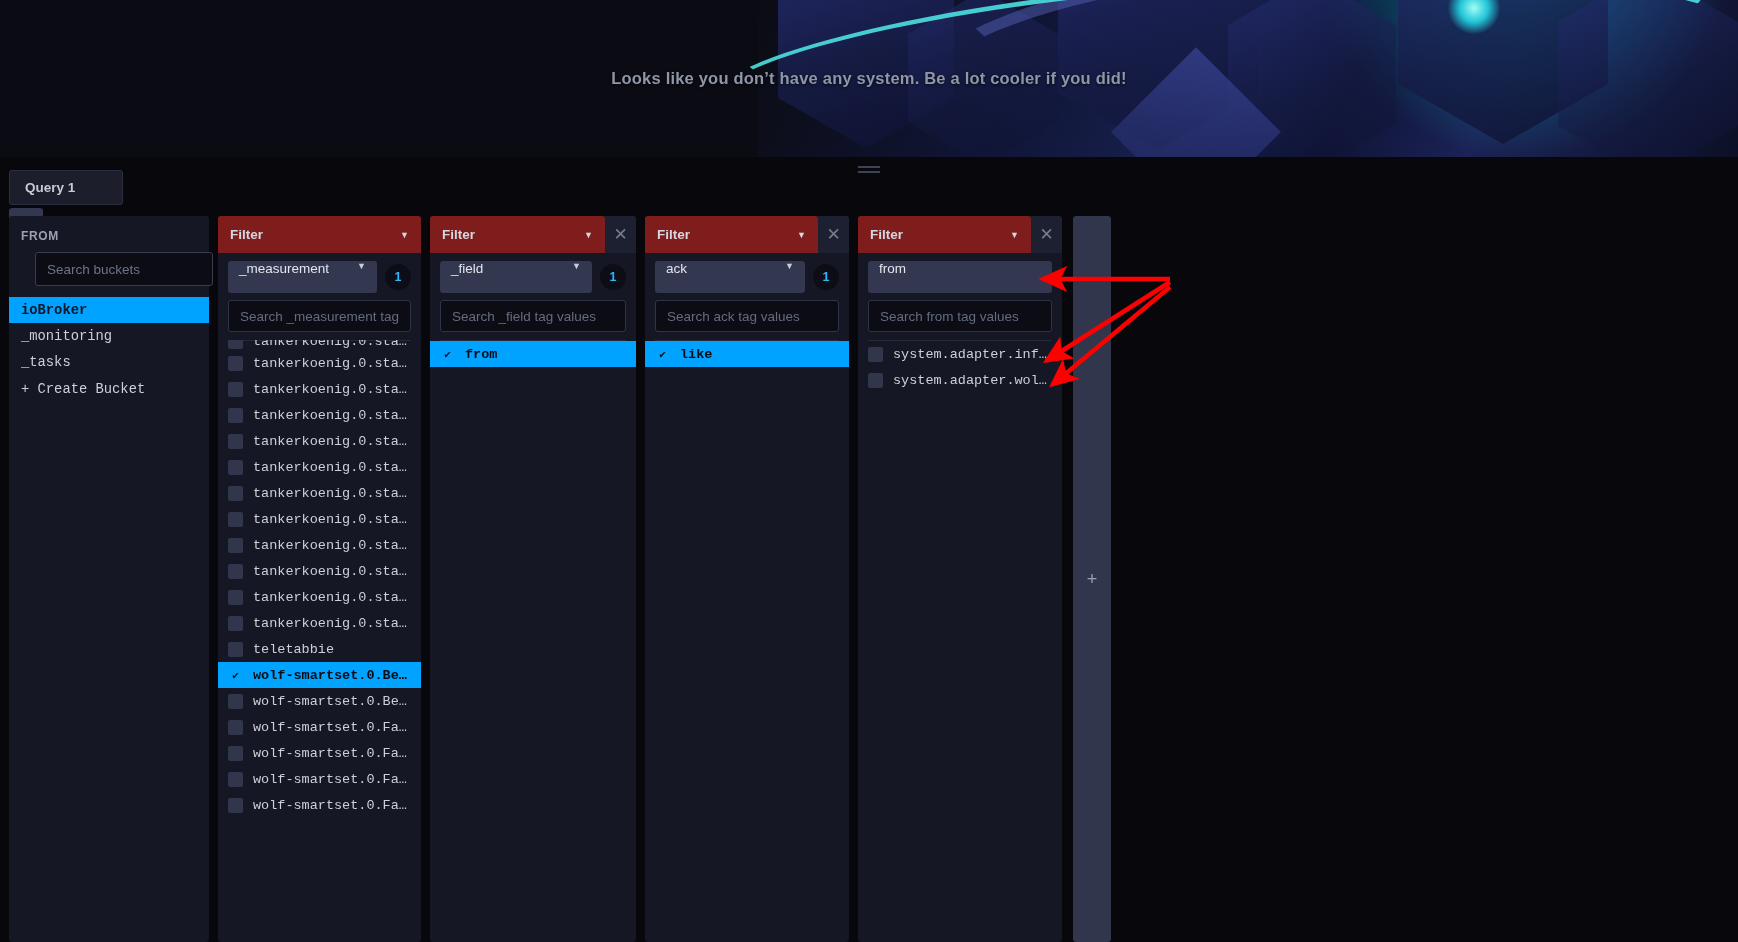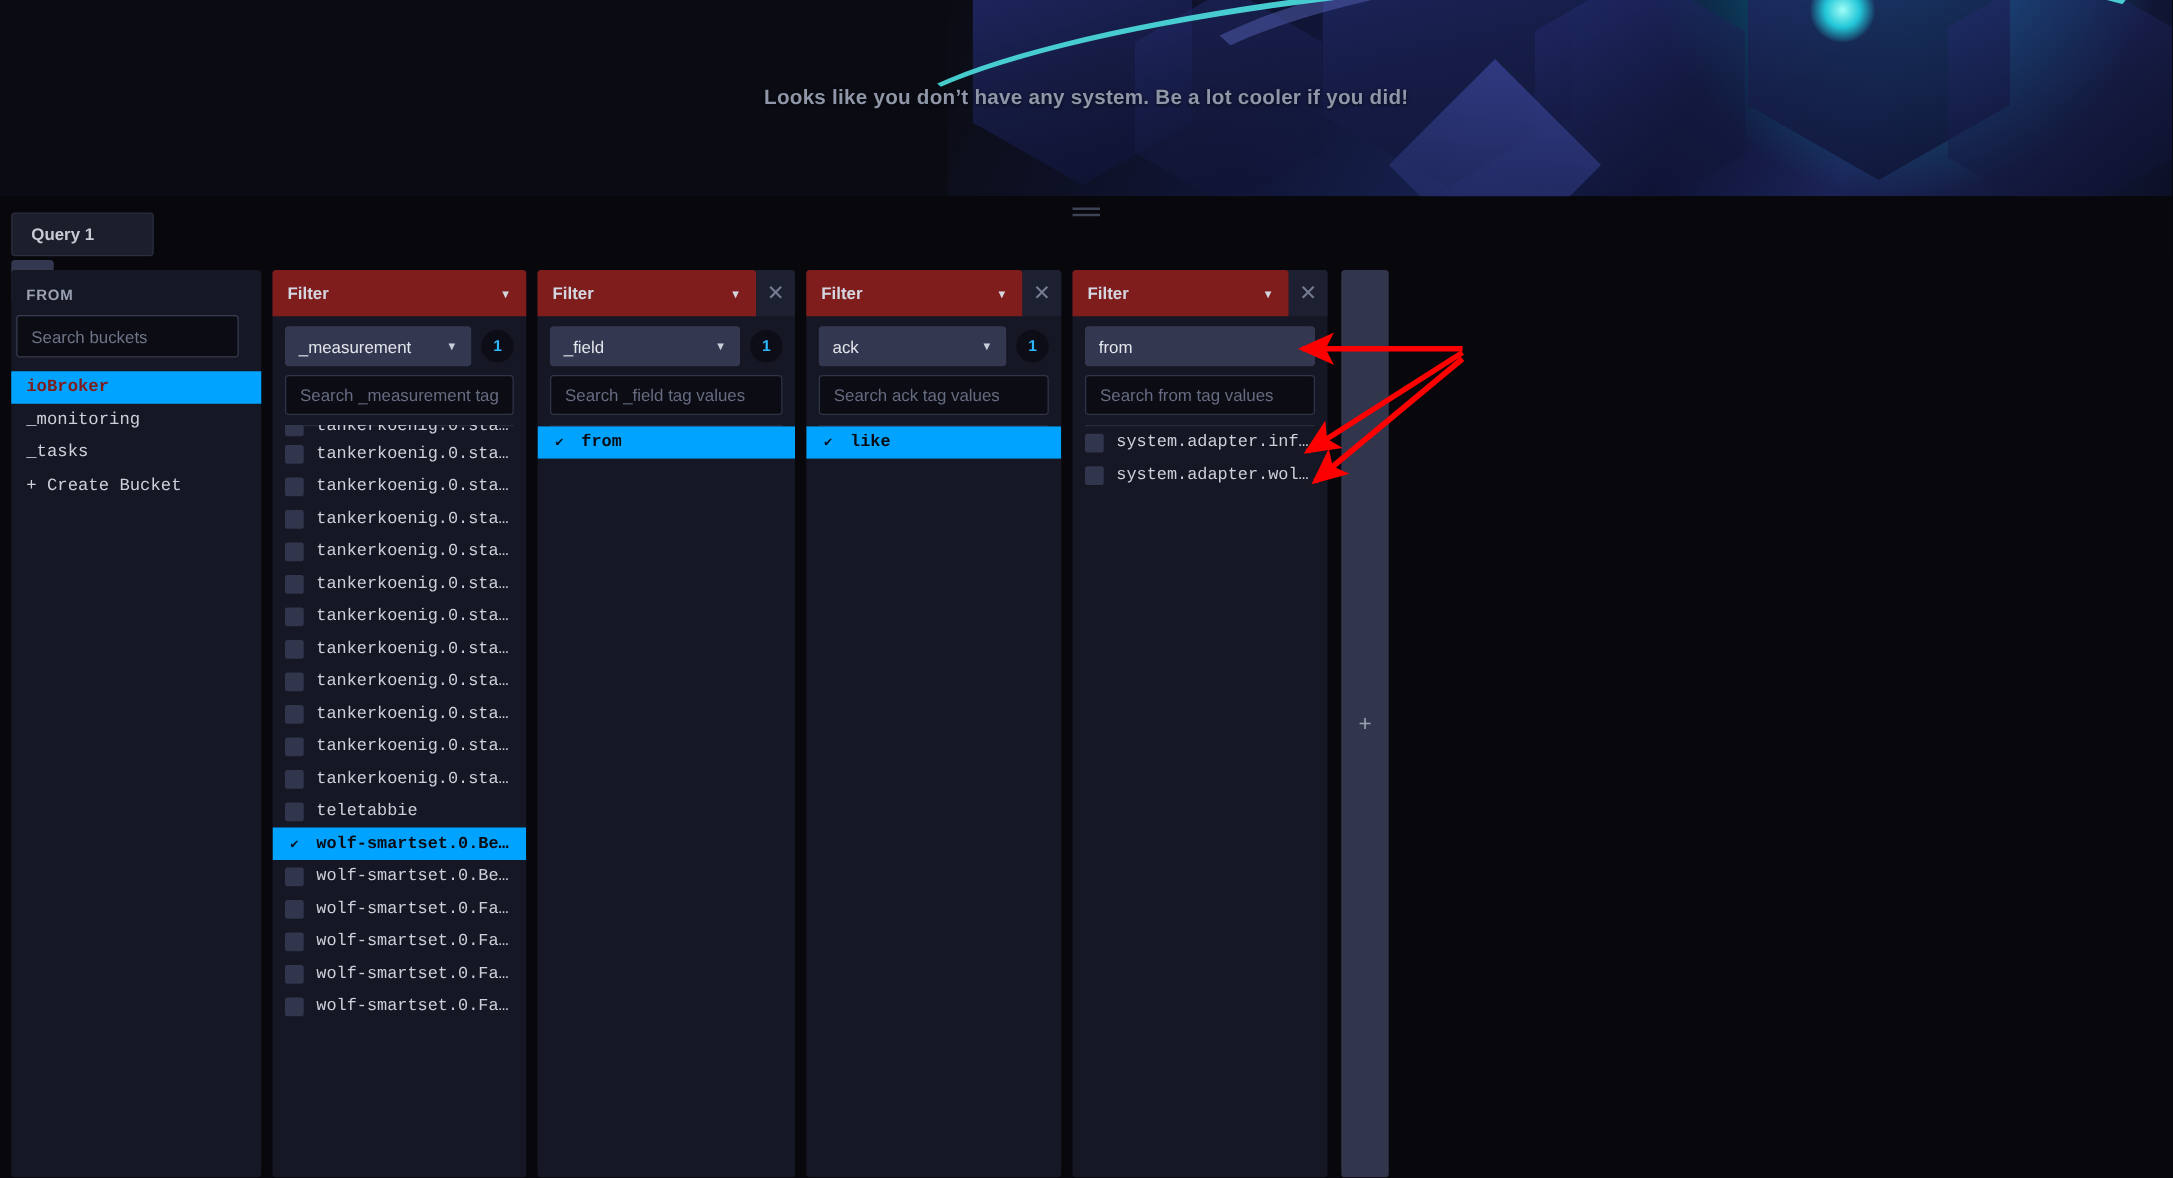--- a/index.html
+++ b/index.html
@@ -101,21 +101,21 @@
   .card-head .caret { margin-left: auto; font-size: 9px; color: #d4d7e0; }
   .card-close {
     position: absolute; top: 0; width: 31px; height: 37px;
     display: flex; align-items: center; justify-content: center;
     color: #757c91; font-size: 17px; background: #1d2030; border-radius: 0 3px 0 0;
   }
   .card-body { padding: 8px 10px 0 10px; }
   .keyrow { display: flex; align-items: center; gap: 8px; }
   .keysel {
     flex: 1; height: 32px; background: #333750; border-radius: 3px;
-    display: flex; align-items: center; padding: 0 11px;
+    display: flex; align-items: flex-start; padding: 0 11px;
     color: #e3e5ec; font-size: 13.5px;
     font-family: "Liberation Sans", sans-serif;
   }
   .keysel .caret { margin-left: auto; font-size: 9px; color: #c9cdda; }
   .badge {
     width: 26px; height: 26px; border-radius: 50%;
     background: #0c0d16; color: #2bb8ff; font-size: 12.5px; font-weight: 700;
     display: flex; align-items: center; justify-content: center; flex: 0 0 26px;
   }
   .searchbox {
@@ -139,33 +139,33 @@
     font-size: 11px; color: #fff;
   }
   .litem.sel { background: #00a3ff; color: #0a0c14; font-weight: 700; }
   .litem.sel .chk { background: transparent; color: #08111c; }
   .litem .txt { overflow: hidden; text-overflow: ellipsis; }
 
   
   .from-card { left: 9px; width: 200px; background: #161724; border-radius: 3px; }
   .from-title { padding: 13px 12px 9px 12px; color: #9aa1b2; font-size: 12px; font-weight: 700; letter-spacing: .6px; }
   .bucketsearch {
-    display: block; margin: 0 4px; width: calc(100% - 22px); height: 34px;
+    display: block; margin: 0 26px; width: calc(100% - 22px); height: 34px;
     background: #0b0c14; border: 1px solid #383d52; border-radius: 3px;
     color: #d6d9e2; font-size: 13.5px; padding: 0 11px;
     font-family: "Liberation Sans", sans-serif;
   }
   .bucketsearch::placeholder { color: #6a melhores; }
   .bucketsearch::placeholder { color: #6d7487; }
   .buckets { margin-top: 11px; }
   .bkt {
     height: 26px; display: flex; align-items: center; padding: 0 12px;
     font-family: "Liberation Mono", monospace; font-size: 13.8px; color: #ccd0da;
   }
-  .bkt.sel { background: #00a3ff; color: #7f1d1d; font-weight: 700; }
+  .bkt.sel { background: #00a3ff; color: #0f172a; font-weight: 700; }
   .bkt.create { color: #ccd0da; margin-top: 1px; }
 
   
   .addcard {
     position: absolute; top: 0; bottom: 0; left: 1073px; width: 38px;
     background: #31364c; border-radius: 3px;
     display: flex; align-items: center; justify-content: center;
     color: #9aa1b4; font-size: 18px;
   }
 

